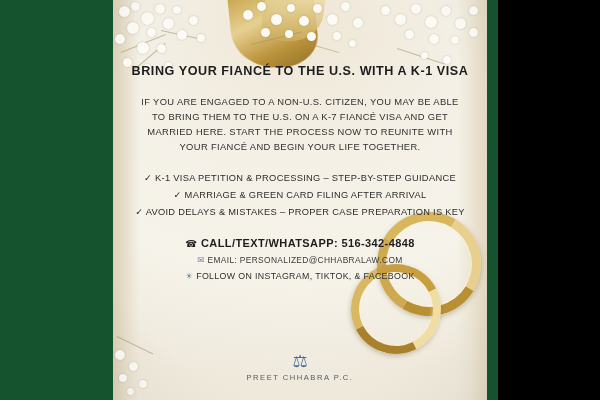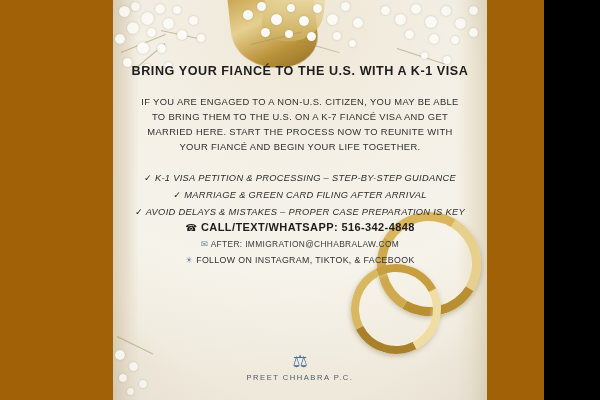--- a/index.html
+++ b/index.html
@@ -8,23 +8,23 @@
     background: #000000;
   }
   body {
     width: 600px;
     height: 400px;
     overflow: hidden;
     font-family: "Liberation Sans", sans-serif;
   }
   .stage {
     position: relative;
-    width: 544px;
+    width: 498px;
     height: 400px;
-    background: #a16207;
+    background: #14532d;
   }
   
   .flyer {
     position: absolute;
     left: 113px;
     top: 0px;
     width: 374px;
     height: 400px;
     background: #f3efe6;
     overflow: hidden;
@@ -138,23 +138,23 @@
     color: #2f2f2f;
     padding: 0 6px;
   }
   .bullets {
     margin-top: 15px;
     font-size: 9.3px;
     line-height: 1.72;
     letter-spacing: .3px;
     color: #2b2b2b;
   }
-  .bullets div { white-space: nowrap; font-style: italic; }
+  .bullets div { white-space: nowrap; }
   .contact {
-    margin-top: 0;
+    margin-top: 16px;
   }
   .phone {
     font-size: 11px;
     font-weight: bold;
     letter-spacing: .4px;
     color: #1d1d1d;
   }
   .email {
     margin-top: 6px;
     font-size: 8.4px;
@@ -311,21 +311,21 @@
         </div>
       </div>
 
       <div class="contact">
         <div class="phone">
           <span class="glyph glyph-phone">☎</span>
           <span>CALL/TEXT/WHATSAPP: 516-342-4848</span>
         </div>
         <div class="email">
           <span class="glyph glyph-mail">✉</span>
-          <span>AFTER: IMMIGRATION@CHHABRALAW.COM</span>
+          <span>EMAIL: PERSONALIZED@CHHABRALAW.COM</span>
         </div>
         <div class="social">
           <span class="glyph glyph-globe">☀</span>
           <span>FOLLOW ON INSTAGRAM, TIKTOK, &amp; FACEBOOK</span>
         </div>
       </div>
 
     </div>
 
     <div class="footer">

